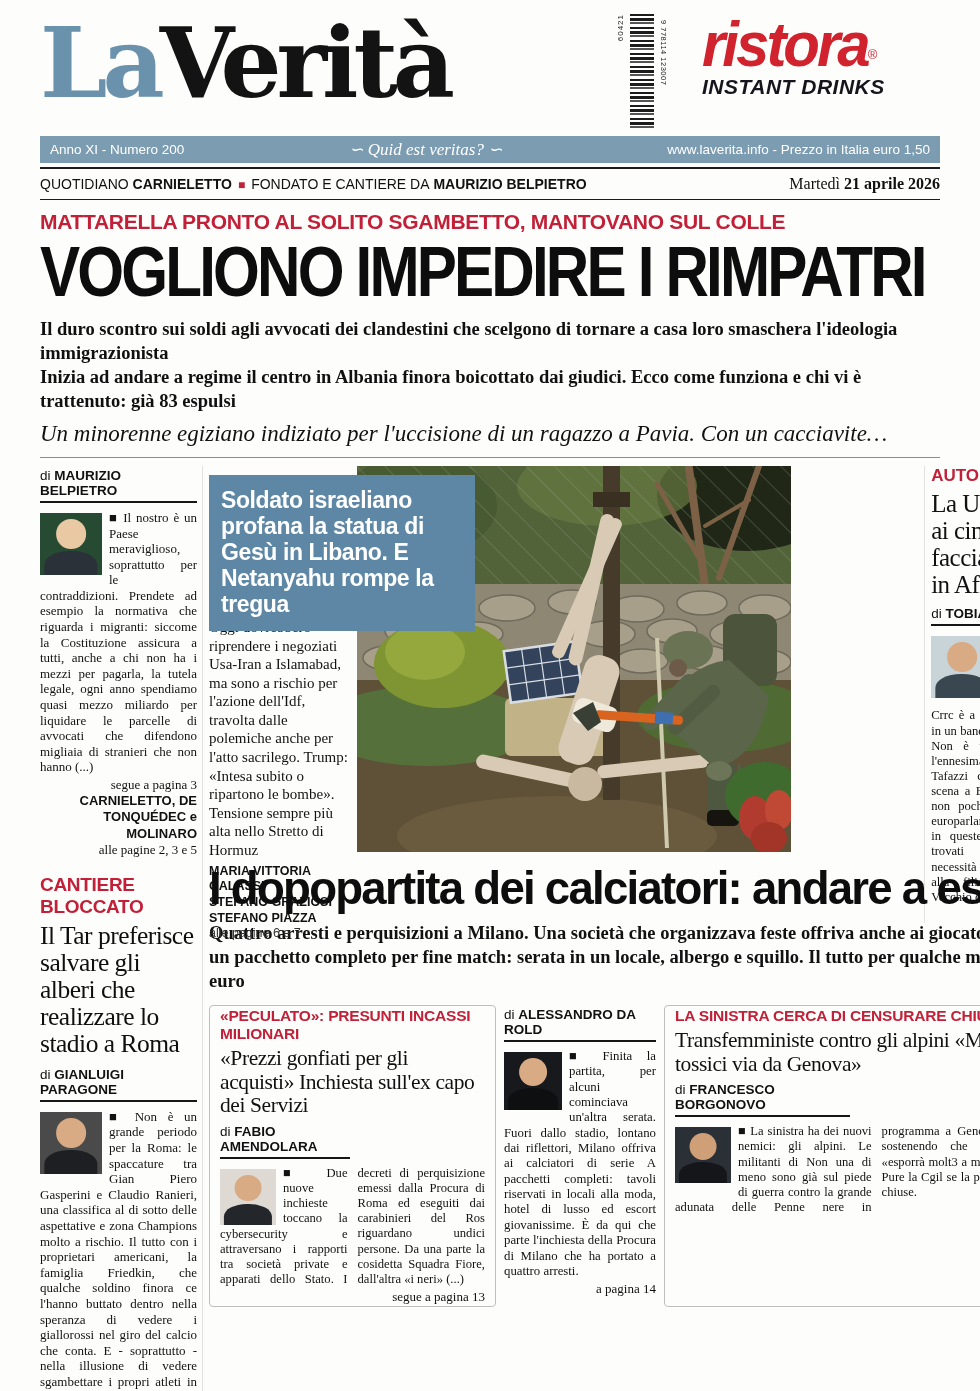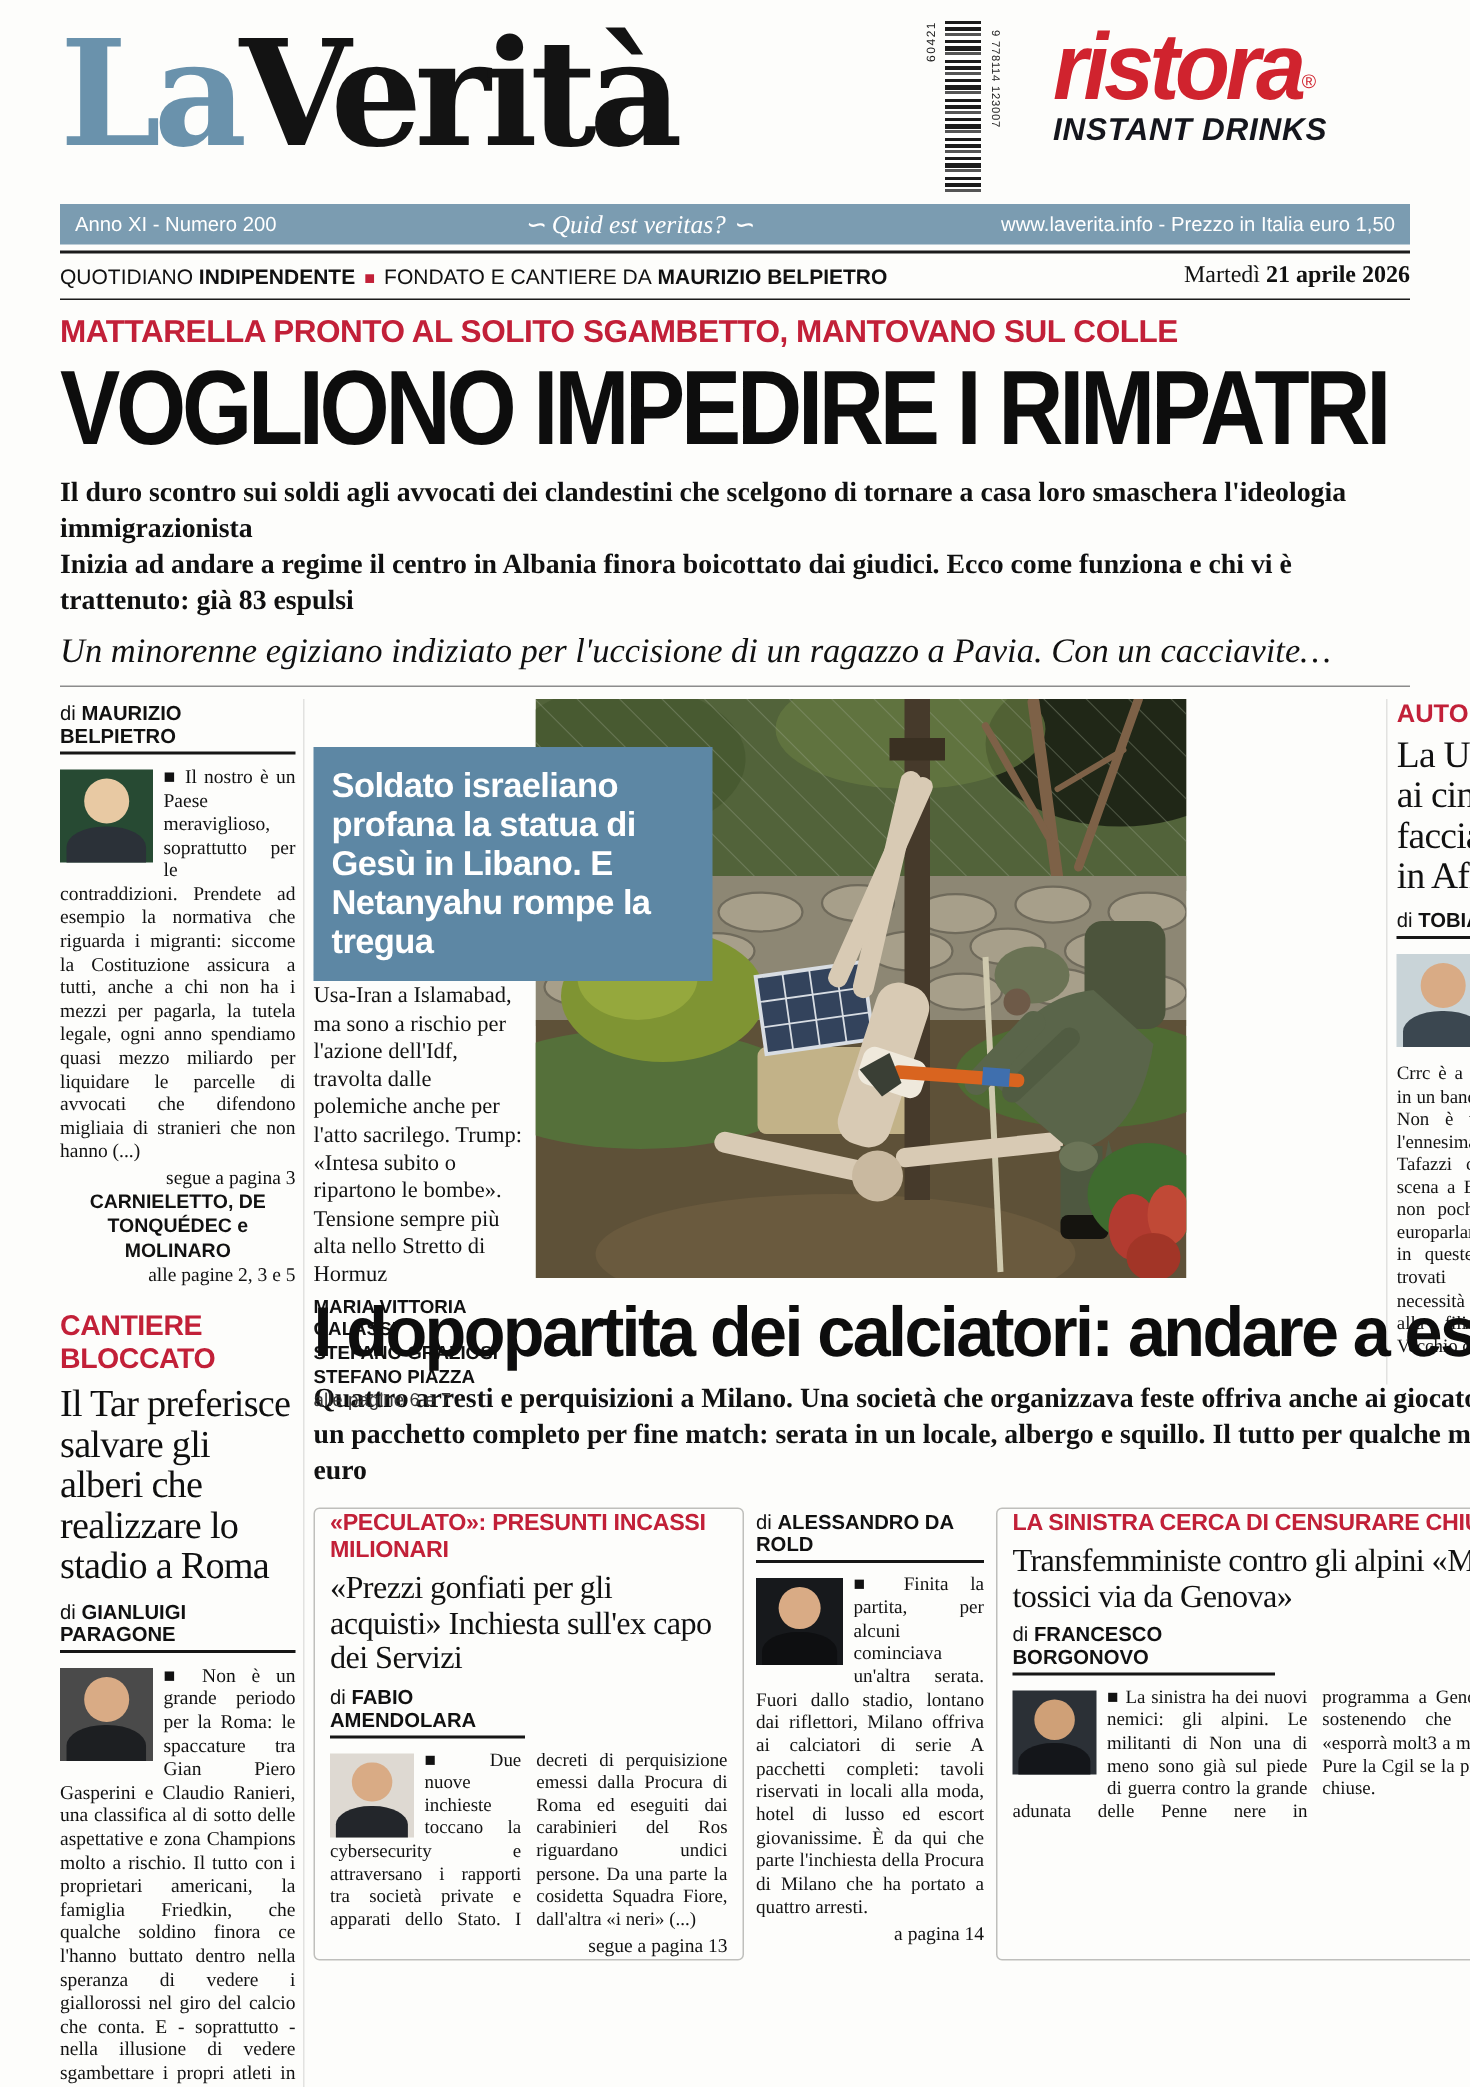--- a/index.html
+++ b/index.html
@@ -52,30 +52,30 @@
   .avatar::before{content:"";position:absolute;left:50%;top:10%;width:48%;height:48%;
     transform:translateX(-50%);border-radius:50%;background:var(--skin,#d9b08c);}
   .avatar::after{content:"";position:absolute;left:50%;bottom:-8%;width:86%;height:46%;
     transform:translateX(-50%);border-radius:48% 48% 0 0;background:var(--suit,#23272b);}
   .bodytext{font-family:"Liberation Serif",serif;font-size:13px;line-height:1.2;
     text-align:justify;color:#121212;}
   .segue{font-family:"Liberation Serif",serif;font-size:13px;text-align:right;margin-top:2px;}
   
   .main{display:flex;gap:6px;margin-top:8px;}
   .left-rail{width:157px;flex:none;border-right:1px solid #e2e2e0;padding-right:5px;}
-  .rail-names{font-size:13px;font-weight:800;text-align:center;line-height:1.25;}
+  .rail-names{font-size:13px;font-weight:800;text-align:right;line-height:1.25;}
   .rail-pages{font-family:"Liberation Serif",serif;font-size:13px;text-align:right;}
   .tar-kicker{color:#c22038;font-weight:800;font-size:19px;margin-top:16px;letter-spacing:-.3px;}
   .serif-head{font-family:"Liberation Serif",serif;font-size:25.5px;line-height:1.06;
     letter-spacing:-.5px;margin:4px 0 10px 0;color:#0f0f0f;}
   .right-main{flex:1;position:relative;}
   
   .mid-section{position:relative;height:388px;}
   .photo-frame{position:absolute;left:148px;top:0;width:434px;height:386px;overflow:hidden;}
-  .blue-box{position:absolute;left:0;top:32px;width:242px;background:#5d87a4;color:#fff;
+  .blue-box{position:absolute;left:0;top:9px;width:242px;background:#5d87a4;color:#fff;
     padding:12px 12px 14px 12px;z-index:2;font-weight:800;font-size:23px;line-height:1.13;
     letter-spacing:-.4px;}
   .lebanon-text{position:absolute;left:0;top:152px;width:142px;}
   .lebanon-text .bodytext{font-size:15px;line-height:1.24;text-align:left;}
   .lebanon-authors{font-size:12.5px;font-weight:800;line-height:1.25;margin-top:4px;}
   .lebanon-pages{font-size:12.5px;color:#333;}
   .africa-col{position:absolute;right:0;top:0;width:158px;border-left:1px solid #e2e2e0;
     padding-left:6px;box-sizing:content-box;}
   .africa-kicker{color:#c22038;font-weight:800;font-size:17px;}
   .africa-head{font-family:"Liberation Serif",serif;font-size:25px;line-height:1.08;
@@ -115,21 +115,21 @@
   </div>
 
   <div class="band">
     <span>Anno XI - Numero 200</span>
     <span class="mid">∽ Quid est veritas? ∽</span>
     <span>www.laverita.info - Prezzo in Italia euro 1,50</span>
   </div>
 
   <div class="strip">
     <span>
-      <span>QUOTIDIANO</span>&nbsp;<b>INDIPENDENTE</b><span class="sq">■</span><span>FONDATO E CANTIERE DA</span>&nbsp;<b>MAURIZIO BELPIETRO</b>
+      <span>QUOTIDIANO</span>&nbsp;<b>CARNIELETTO</b><span class="sq">■</span><span>FONDATO E CANTIERE DA</span>&nbsp;<b>MAURIZIO BELPIETRO</b>
     </span>
     <span class="strip-right">
       <span>Martedì</span>&nbsp;<b>21 aprile 2026</b>
     </span>
   </div>
 
   <div class="kicker-main">MATTARELLA PRONTO AL SOLITO SGAMBETTO, MANTOVANO SUL COLLE</div>
   <div><span class="headline-main">VOGLIONO IMPEDIRE I RIMPATRI</span></div>
   <div class="deck">
     <div>Il duro scontro sui soldi agli avvocati dei clandestini che scelgono di tornare a casa loro smaschera l'ideologia immigrazionista</div>

